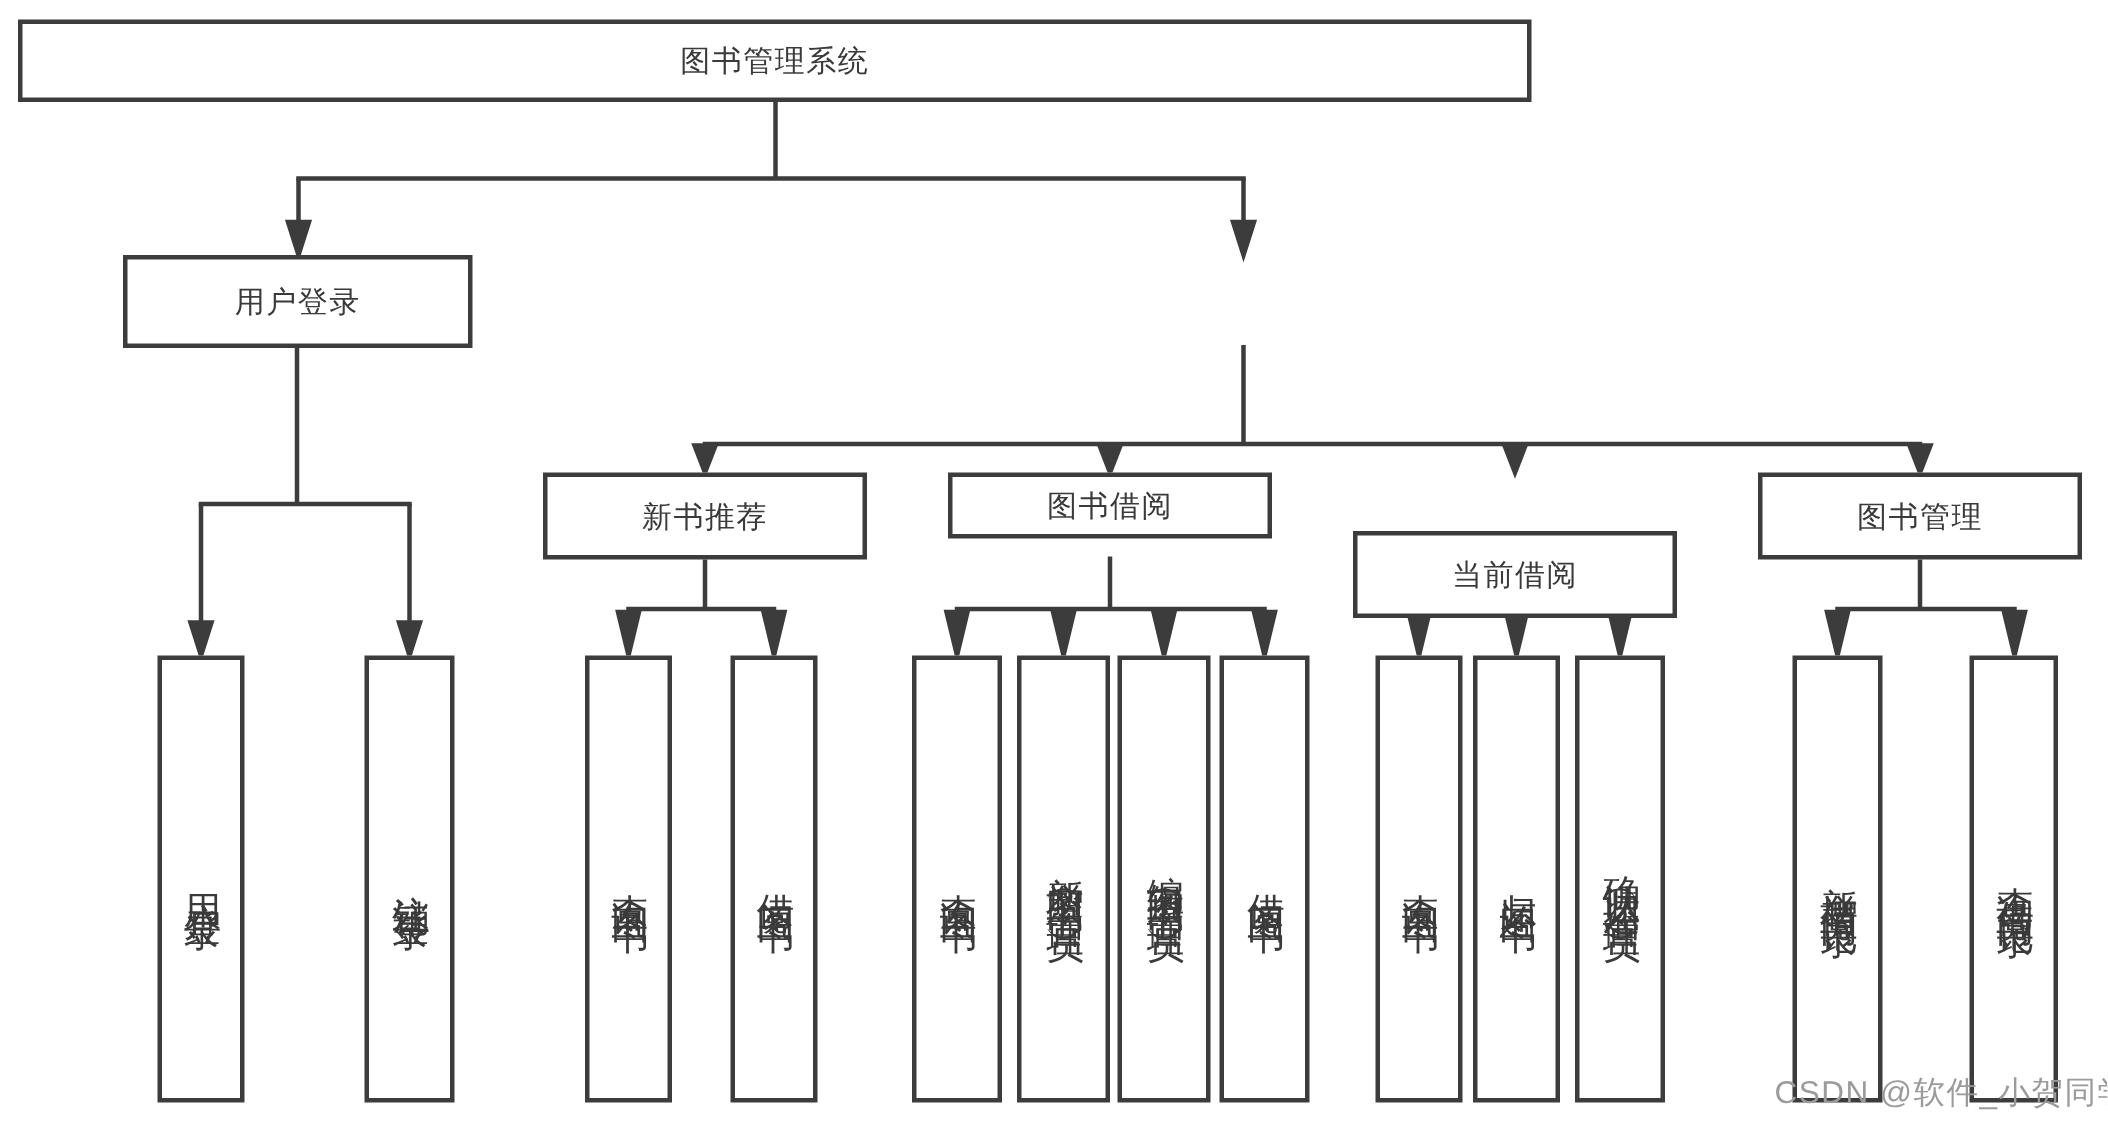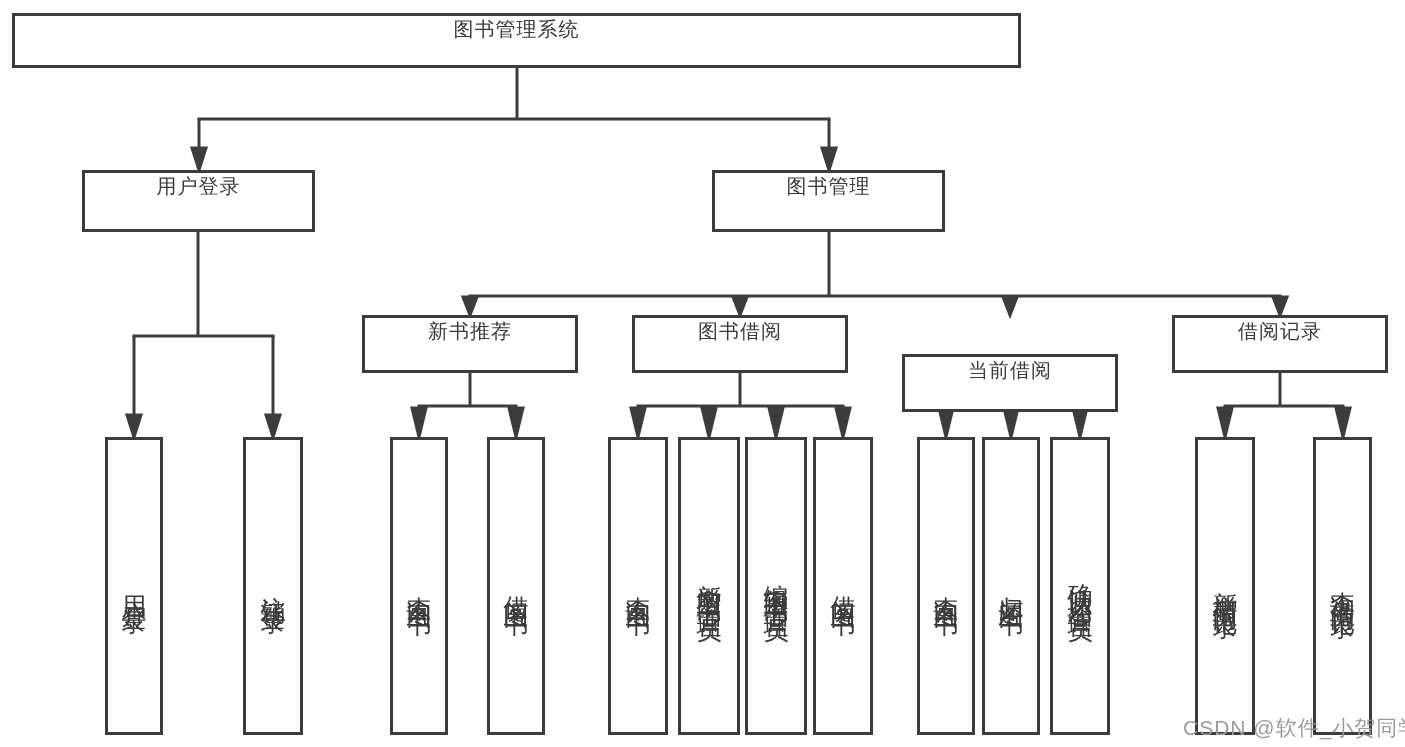--- a/index.html
+++ b/index.html
@@ -9,21 +9,21 @@
     background:#ffffff;
     font-family:"Liberation Sans","DejaVu Sans",sans-serif;
     overflow:hidden;
   }
   #connectors{position:absolute;left:0;top:0;z-index:1;}
   .hbox{
     position:absolute;
     box-sizing:border-box;
     border:3px solid #3c3c3c;
     background:#ffffff;
-    display:flex;justify-content:center;
+    display:flex;align-items:center;justify-content:center;
     color:#3a3a3a;
     font-size:20px;
     letter-spacing:1px;
     z-index:2;
   }
   .vbox{
     position:absolute;
     box-sizing:border-box;
     border:3px solid #3c3c3c;
     background:#ffffff;
@@ -102,35 +102,32 @@
     <polygon points="1336,408 1350,408 1343,437"></polygon>
   </svg>
 
   <div class="hbox" style="left:12px;top:13px;width:1009px;height:55px;">
     <span>图书管理系统</span>
   </div>
 
   <div class="hbox" style="left:82px;top:170px;width:233px;height:62px;">
     <span>用户登录</span>
   </div>
-  <div class="hbox" style="left:712px;top:170px;width:233px;height:62px;">
-    <span>图书管理</span>
-  </div>
 
   <div class="hbox" style="left:362px;top:315px;width:216px;height:58px;font-family:Liberation Serif, serif;">
     <span>新书推荐</span>
   </div>
-  <div class="hbox" style="left:632px;top:315px;width:216px;height:58px;">
+  <div class="hbox" style="left:632px;top:315px;width:216px;height:44px;">
     <span>图书借阅</span>
   </div>
   <div class="hbox" style="left:902px;top:315px;width:216px;height:58px;margin-top:39px;">
     <span>当前借阅</span>
   </div>
   <div class="hbox" style="left:1172px;top:315px;width:216px;height:58px;">
-    <span>借阅记录</span>
+    <span>图书管理</span>
   </div>
 
   <div class="vbox" style="left:105px;top:437px;width:58px;height:298px;">
     <span>用户登录</span>
   </div>
   <div class="vbox" style="left:243px;top:437px;width:60px;height:298px;">
     <span>注销登录</span>
   </div>
 
   <div class="vbox" style="left:390px;top:437px;width:58px;height:298px;">

